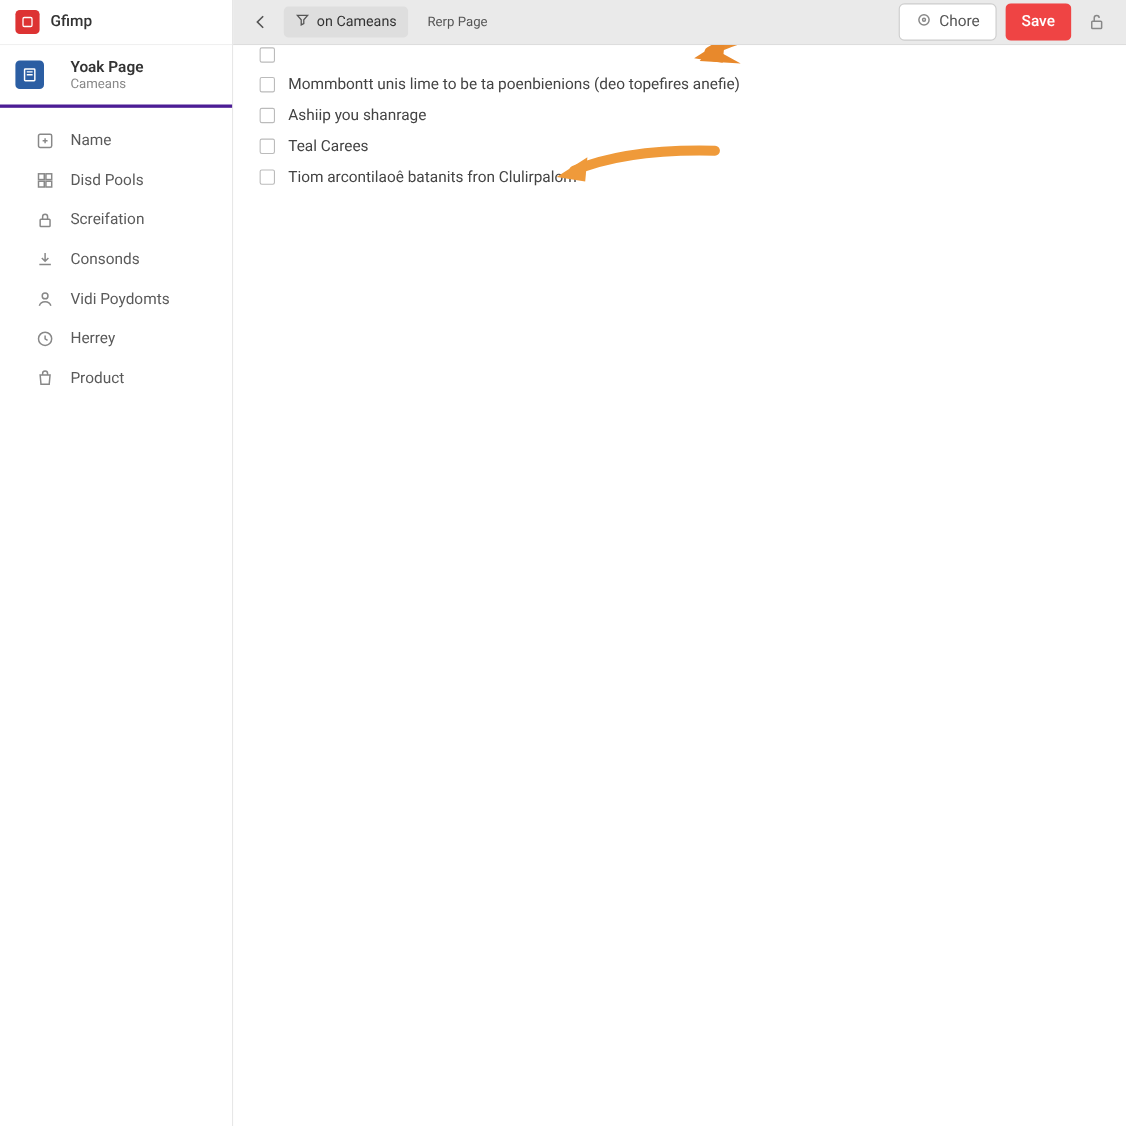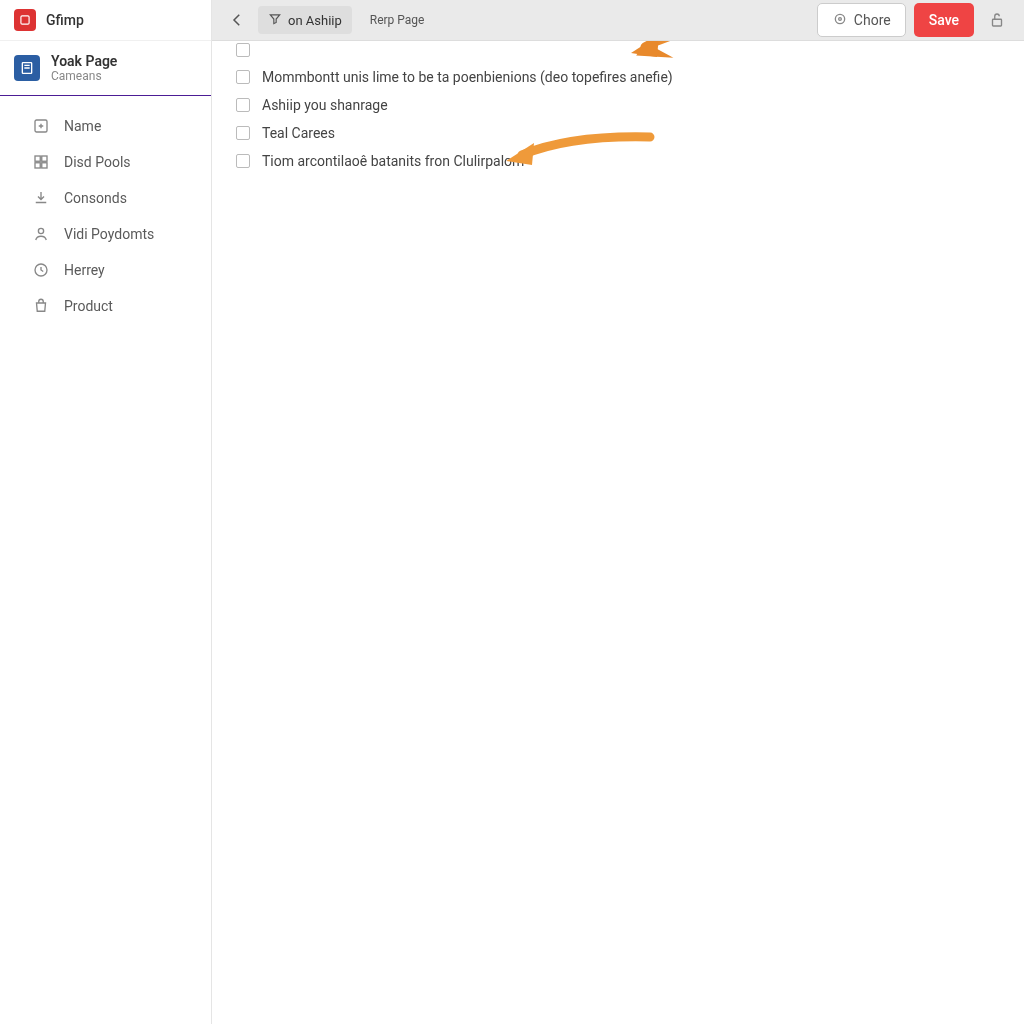--- a/index.html
+++ b/index.html
@@ -28,22 +28,22 @@
     border-bottom: 1px solid #f0f0f0;
     height: 41px;
   }
   .brand-icon {
     width: 22px; height: 22px; background: #d33; border-radius: 4px;
     display: flex; align-items:center; justify-content:center; color:#fff;
   }
   .brand-label { font-weight: 500; color:#333; }
   .page-block {
     padding: 12px 14px;
-    display:flex; align-items:center; gap:11px;
-    border-bottom: 1px solid #4c1d95;
+    display:flex; align-items:center; gap:24px;
+    border-bottom: 3px solid #4c1d95;
     margin-bottom: 6px;
   }
   .page-icon {
     width: 26px; height: 26px; background:#2b5ea3; border-radius:4px;
     display:flex;align-items:center;justify-content:center;color:#fff;font-size:10px;
   }
   .page-title-block { display:flex; flex-direction:column; }
   .page-title { font-weight:600; font-size:14px; }
   .page-subtitle { font-size:12px; color:#888; }
   .nav { padding: 6px 16px; }
@@ -152,20 +152,29 @@
               <rect x="13" y="4" width="7" height="7"></rect>
               <rect x="4" y="13" width="7" height="7"></rect>
               <rect x="13" y="13" width="7" height="7"></rect>
             </svg>
           </span>
         <span>Disd Pools</span>
       </div>
       <div class="nav-item">
         <span class="nav-icon">
             <svg viewBox="0 0 24 24">
+              <rect x="6" y="11" width="12" height="9" rx="1"></rect>
+              <path d="M9 11V8a3 3 0 0 1 6 0v3"></path>
+            </svg>
+          </span>
+        <span>Screifation</span>
+      </div>
+      <div class="nav-item">
+        <span class="nav-icon">
+            <svg viewBox="0 0 24 24">
               <path d="M12 4v10M8 10l4 4 4-4M5 18h14"></path>
             </svg>
           </span>
         <span>Consonds</span>
       </div>
       <div class="nav-item">
         <span class="nav-icon">
             <svg viewBox="0 0 24 24">
               <circle cx="12" cy="8" r="3.5"></circle>
               <path d="M5 20c1-4 5-5 7-5s6 1 7 5"></path>
@@ -198,21 +207,21 @@
     <div class="topbar">
       <div class="back-btn">
         <svg viewBox="0 0 24 24" width="18" height="18" fill="none" stroke="#555" stroke-width="2">
             <path d="M15 5l-7 7 7 7"></path>
           </svg>
       </div>
       <div class="chip">
         <span><svg viewBox="0 0 24 24">
               <path d="M4 5h16L14 12v6l-4 2v-8L4 5z"></path>
             </svg></span>
-        <span>on Ashiip</span>
+        <span>on Cameans</span>
       </div>
       <div class="tab-plain">Rerp Page</div>
       <div class="topbar-spacer"></div>
       <div class="btn btn-ghost">
         <span><svg viewBox="0 0 24 24">
               <circle cx="12" cy="12" r="7"></circle>
               <circle cx="12" cy="12" r="2"></circle>
             </svg></span>
         <span>Chore</span>
       </div>

